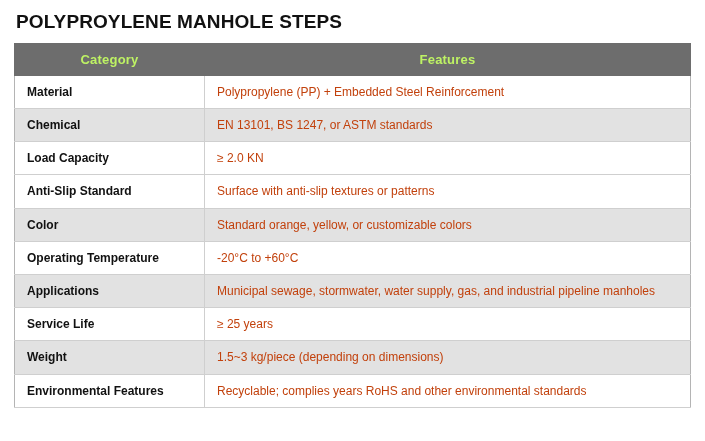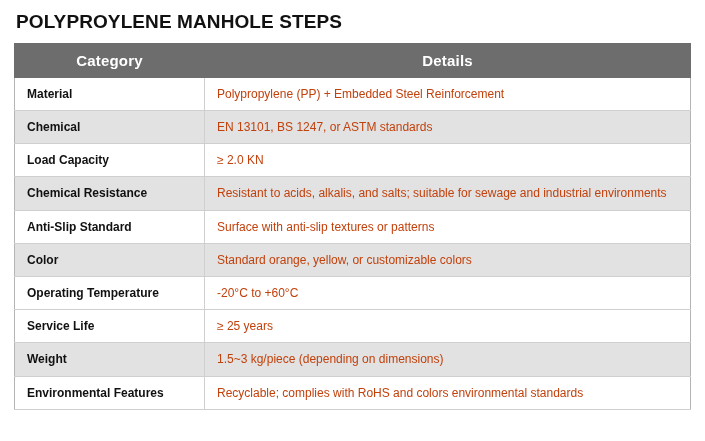--- a/index.html
+++ b/index.html
@@ -32,22 +32,22 @@
     width: 676px;
     border-collapse: collapse;
     table-layout: fixed;
     border: 1px solid #b4b4b4;
   }
   table.spec-table col.c-cat { width: 190px; }
   table.spec-table col.c-det { width: 486px; }
 
   thead th {
     background: #6d6d6d;
-    color: #ffffff;
-    font-size: 15px;
+    color: #bef264;
+    font-size: 13px;
     font-weight: bold;
     text-align: center;
     padding: 8px 6px;
     border: 1px solid #6d6d6d;
     letter-spacing: 0.2px;
   }
   tbody td {
     font-size: 12px;
     padding: 8px 10px 8px 12px;
     border-top: 1px solid #cfcfcf;
@@ -79,59 +79,59 @@
   <div class="doc-title">POLYPROYLENE MANHOLE STEPS</div>
 
   <table class="spec-table">
     <colgroup>
       <col class="c-cat">
       <col class="c-det">
     </colgroup>
     <thead>
       <tr>
         <th>Category</th>
-        <th>Details</th>
+        <th>Features</th>
       </tr>
     </thead>
     <tbody id="table-body">
         <tr class="plain">
           <td class="cat">Material</td>
           <td class="det">Polypropylene (PP) + Embedded Steel Reinforcement</td>
         </tr>
         <tr class="alt">
           <td class="cat">Chemical</td>
           <td class="det">EN 13101, BS 1247, or ASTM standards</td>
         </tr>
         <tr class="plain">
           <td class="cat">Load Capacity</td>
           <td class="det">≥ 2.0 KN</td>
         </tr>
-        <tr class="alt">
-          <td class="cat">Chemical Resistance</td>
-          <td class="det">Resistant to acids, alkalis, and salts; suitable for sewage and industrial environments</td>
-        </tr>
         <tr class="plain">
           <td class="cat">Anti-Slip Standard</td>
           <td class="det">Surface with anti-slip textures or patterns</td>
         </tr>
         <tr class="alt">
           <td class="cat">Color</td>
           <td class="det">Standard orange, yellow, or customizable colors</td>
         </tr>
         <tr class="plain">
           <td class="cat">Operating Temperature</td>
           <td class="det">-20°C to +60°C</td>
         </tr>
+        <tr class="alt">
+          <td class="cat">Applications</td>
+          <td class="det">Municipal sewage, stormwater, water supply, gas, and industrial pipeline manholes</td>
+        </tr>
         <tr class="plain">
           <td class="cat">Service Life</td>
           <td class="det">≥ 25 years</td>
         </tr>
         <tr class="alt">
           <td class="cat">Weight</td>
           <td class="det">1.5~3 kg/piece (depending on dimensions)</td>
         </tr>
         <tr class="plain">
           <td class="cat">Environmental Features</td>
-          <td class="det">Recyclable; complies with RoHS and colors environmental standards</td>
+          <td class="det">Recyclable; complies years RoHS and other environmental standards</td>
         </tr>
       </tbody>
   </table>
 </div>
 
 </body></html>

